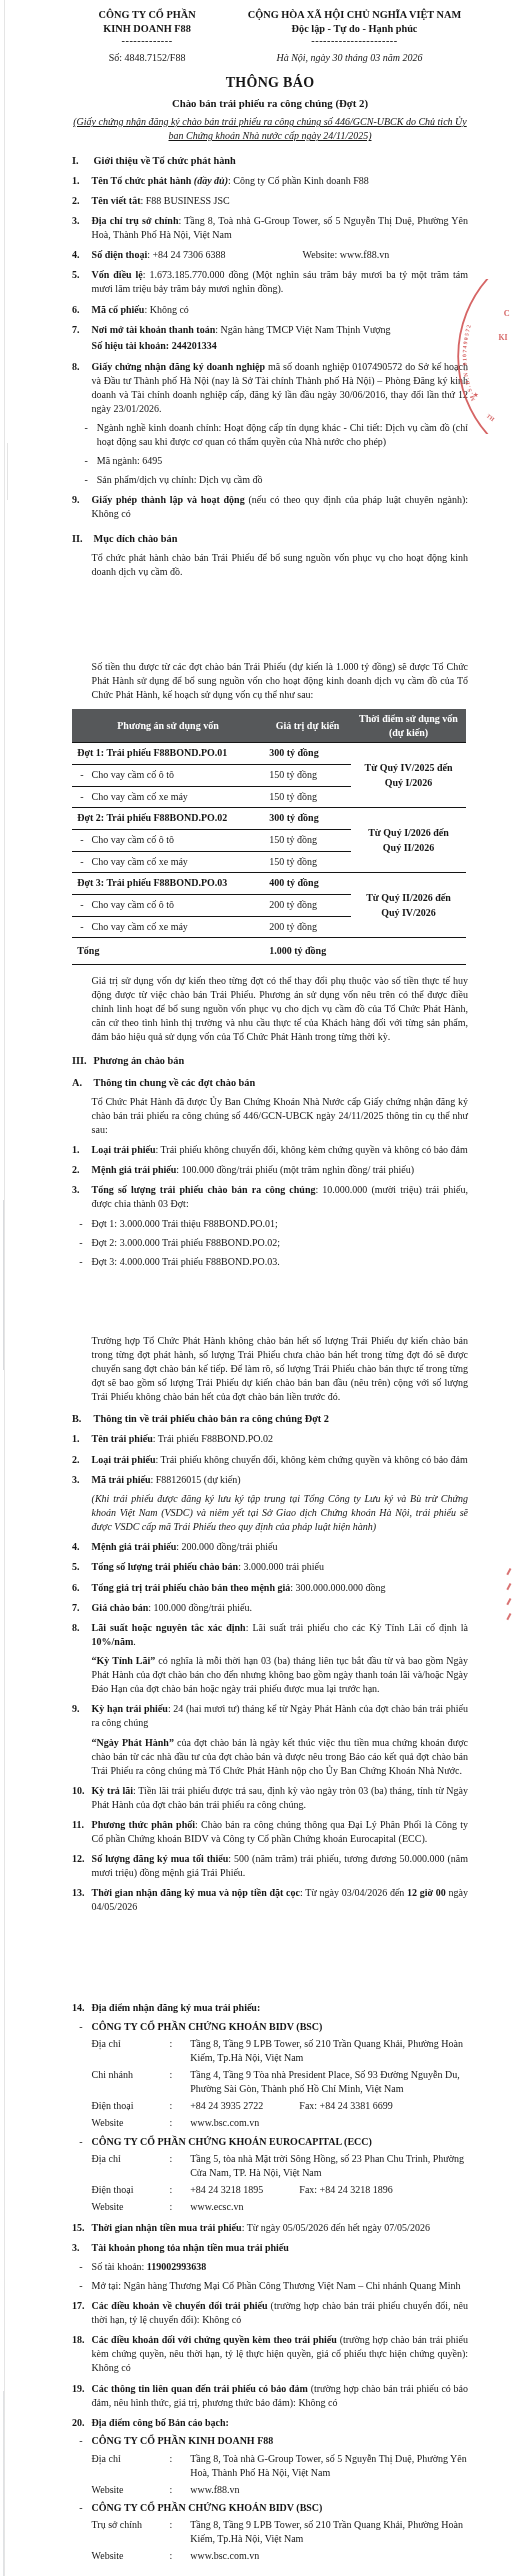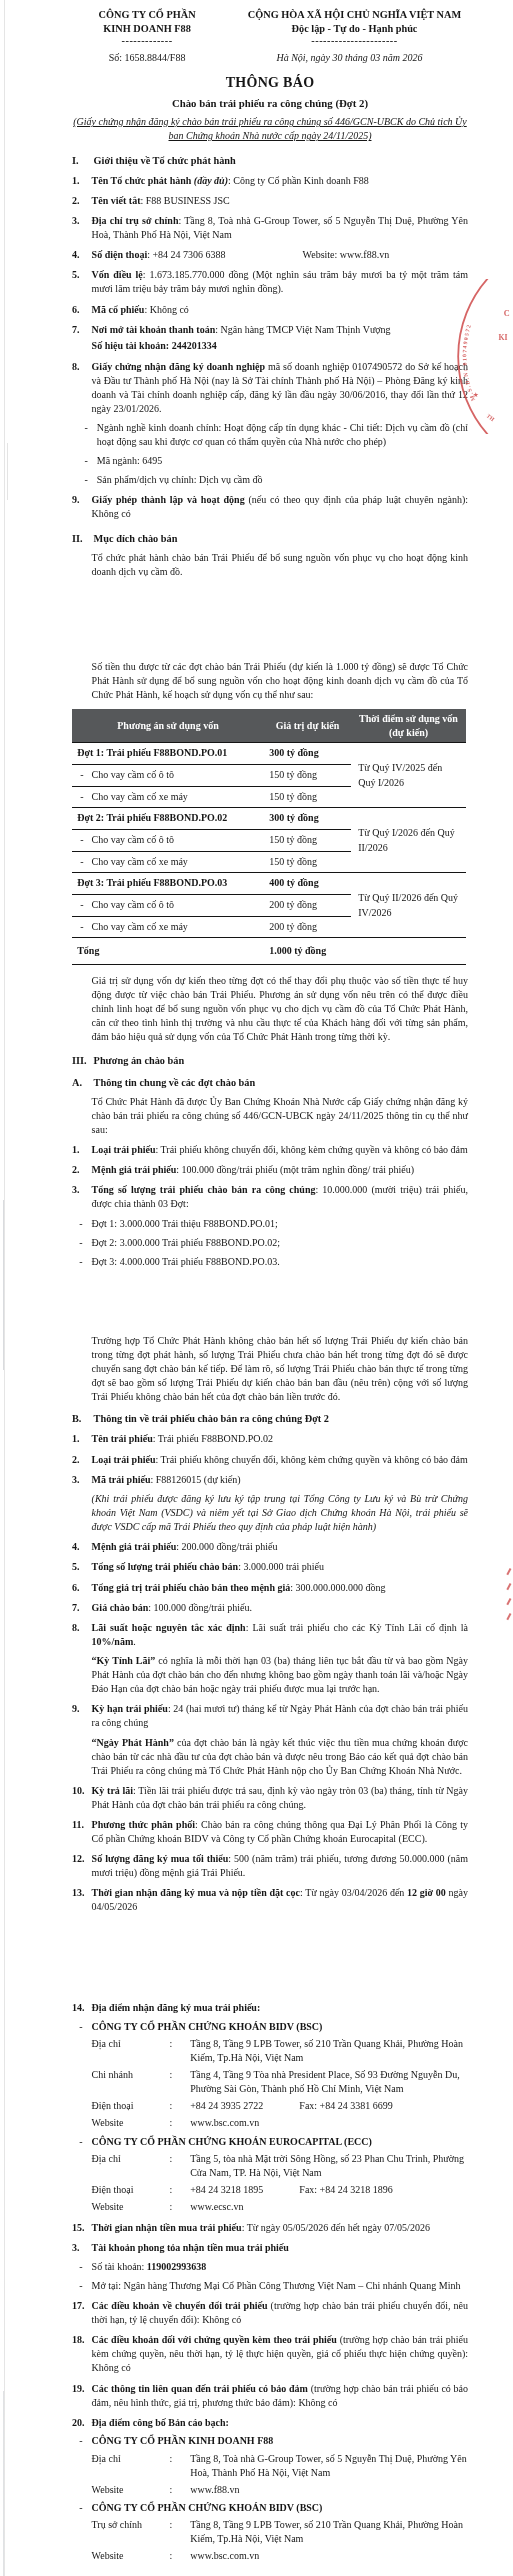--- a/index.html
+++ b/index.html
@@ -37,21 +37,21 @@
   .dashline .dsh{width:12.4px;flex:none;}
   .dashline .bd{flex:1;text-align:justify;}
   .acct{margin-top:2.6px;margin-left:19.6px;}
   
   .tbl{margin-top:7.2px;border-bottom:1.5px solid #141414;width:394px;}
   .thead{display:grid;grid-template-columns:192px 87px 1fr;background:#56585a;color:#ffffff;
          font-weight:bold;text-align:center;align-items:center;min-height:32px;border-bottom:1px solid #141414;}
   .thead .th{padding:3.1px 7.2px;line-height:13.4px;}
   .tgroup{display:grid;grid-template-columns:192px 87px 1fr;border-bottom:1.3px solid #141414;}
   .tgroup .c3{grid-column:3;grid-row:1/4;display:flex;align-items:center;justify-content:center;
-              text-align:left;padding:2.1px 7.2px;line-height:15.5px;}
+              text-align:center;padding:2.1px 7.2px;line-height:15.5px;font-weight:bold;}
   .cell{padding:3.1px 2.1px 3.6px 5.2px;}
   .rline{border-bottom:1px solid #141414;}
   .subcell{display:flex;padding-left:8.2px;}
   .subcell .dsh{width:11.3px;flex:none;}
   .trow{display:grid;grid-template-columns:192px 87px 1fr;}
   .trow .cell{padding:5.2px 2.1px 6.2px 5.2px;}
   .tot-label{padding-left:21.6px;}
   
   .coname{display:flex;margin-top:4.6px;font-weight:bold;font-size:10px;}
   .coname .dsh{width:12.4px;flex:none;font-weight:normal;}
@@ -84,21 +84,21 @@
         <div>KINH DOANH F88</div>
         <div class="dashes">-------------</div>
       </div>
       <div class="hr">
         <div>CỘNG HÒA XÃ HỘI CHỦ NGHĨA VIỆT NAM</div>
         <div>Độc lập - Tự do - Hạnh phúc</div>
         <div class="dashes">----------------------</div>
       </div>
     </div>
     <div class="hrow2">
-      <div class="hl2">Số: 1658.8844/F88</div>
+      <div class="hl2">Số: 4848.7152/F88</div>
       <div class="hr2">Hà Nội, ngày 30 tháng 03 năm 2026</div>
     </div>
 
     <div class="title">THÔNG BÁO</div>
     <div class="subtitle">Chào bán trái phiếu ra công chúng (Đợt 2)</div>
     <div class="certnote">(Giấy chứng nhận đăng ký chào bán trái phiếu ra công chúng số 446/GCN-UBCK do Chủ tịch Ủy ban Chứng khoán Nhà nước cấp ngày 24/11/2025)</div>
 
     <div class="sec">
       <span class="n">I.</span>
         <span>Giới thiệu về Tổ chức phát hành</span>

